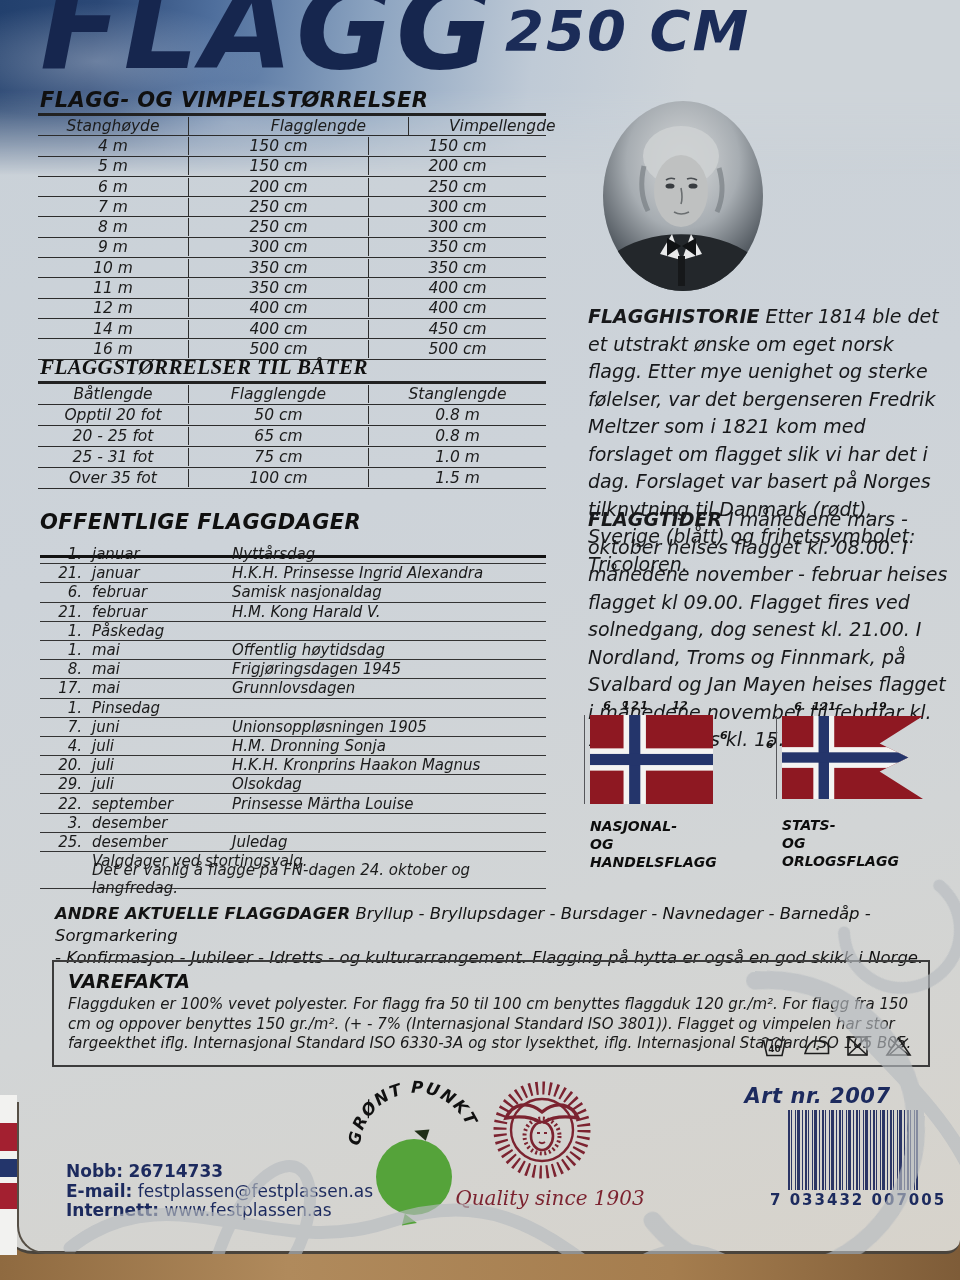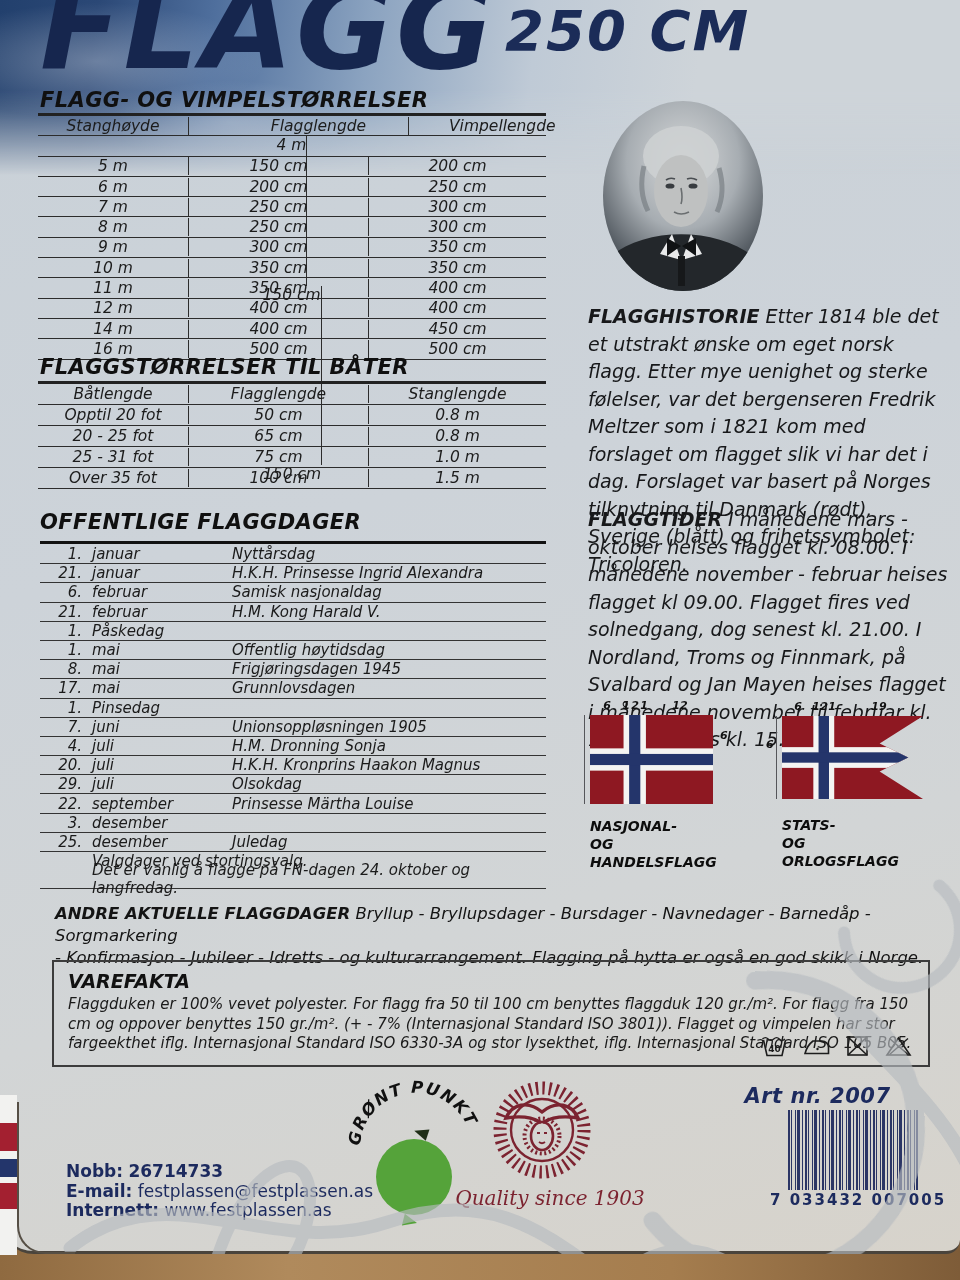--- a/index.html
+++ b/index.html
@@ -24,21 +24,21 @@
   .sec-head{font-size:21px;font-weight:800;font-style:italic;color:#101010;letter-spacing:.4px;}
   
   .tbl{border-top:3px solid #222;}
   .trow{display:flex;align-items:center;border-bottom:1.6px solid #2c2c2c;
     font-size:15.5px;font-style:italic;color:#1c1c1c;}
   .trow .c1,.trow .c2{border-right:1.6px solid #2c2c2c;}
   .c1{flex:0 0 150px;text-align:center;}
   .c2{flex:0 0 179px;text-align:center;}
   .c3{flex:1;text-align:center;}
   
-  .fd-head{border-bottom:3px solid #111;padding-bottom:7px;}
+  .fd-head{border-bottom:3px solid #111;padding-bottom:21px;}
   .fdrow{display:flex;align-items:center;height:18.2px;border-bottom:1.3px solid #333;
     font-size:15px;font-style:italic;color:#1b1b1b;}
   .fd-d{flex:0 0 42px;text-align:right;}
   .fd-m{flex:0 0 140px;margin-left:10px;}
   .fd-n{flex:1;}
   .fd-note{display:flex;align-items:center;height:18.2px;font-size:15px;font-style:italic;
     color:#1b1b1b;padding-left:52px;}
   .para{font-size:19px;line-height:27.5px;font-style:italic;color:#17181a;}
   .para b{font-weight:800;}
   
@@ -92,21 +92,21 @@
 
     <div class="abs sec-head" style="left:40px;top:88px;">FLAGG- OG VIMPELSTØRRELSER</div>
     <div class="abs tbl" style="left:38px;top:113px;width:508px;">
       <div class="trow" style="height:19.3px;gap:40px;">
         <div class="c1">Stanghøyde</div>
         <div class="c2">Flagglengde</div>
         <div class="c3">Vimpellengde</div>
       </div>
       <div>
 
-          <div class="trow" style="height:19.3px;flex-direction:column;">
+          <div class="trow" style="height:19.3px;">
             <div class="c1">4 m</div>
             <div class="c2">150 cm</div>
             <div class="c3">150 cm</div>
           </div>
 
           <div class="trow" style="height:19.3px;">
             <div class="c1">5 m</div>
             <div class="c2">150 cm</div>
             <div class="c3">200 cm</div>
           </div>
@@ -160,21 +160,21 @@
           </div>
 
           <div class="trow" style="height:19.3px;">
             <div class="c1">16 m</div>
             <div class="c2">500 cm</div>
             <div class="c3">500 cm</div>
           </div>
         </div>
     </div>
 
-    <div class="abs sec-head" style="left:40px;top:355px;">FLAGGSTØRRELSER TIL BÅTER</div>
+    <div class="abs sec-head" style="left:40px;top:355px;font-family:Liberation Serif, serif;">FLAGGSTØRRELSER TIL BÅTER</div>
     <div class="abs tbl" style="left:38px;top:381px;width:508px;">
       <div class="trow" style="height:20px;">
         <div class="c1">Båtlengde</div>
         <div class="c2">Flagglengde</div>
         <div class="c3">Stanglengde</div>
       </div>
       <div>
 
           <div class="trow" style="height:20px;">
             <div class="c1">Opptil 20 fot</div>

